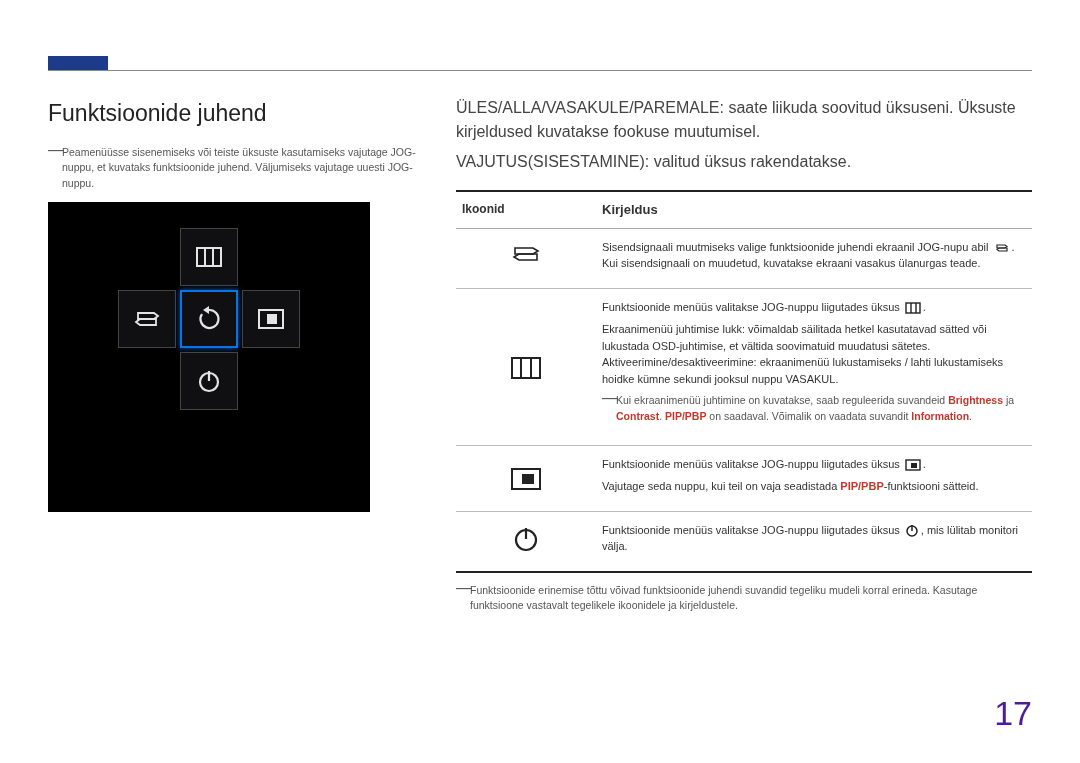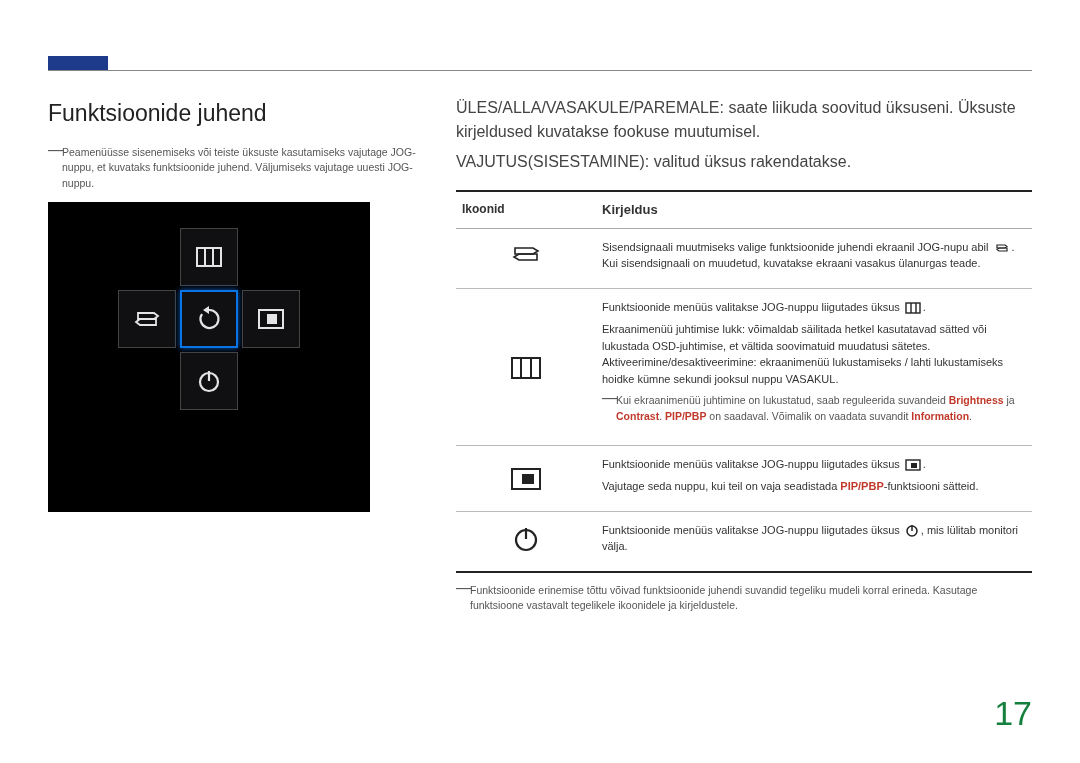--- a/index.html
+++ b/index.html
@@ -124,21 +124,21 @@
   .inline-icon { display: inline-block; vertical-align: -3px; margin: 0 2px; }
   .bold-orange { color: #c0392b; font-weight: bold; }
   .after-note { display: flex; margin-top: 10px; font-size: 10.5px; color: #555; }
   .after-note .dash { width: 14px; flex-shrink: 0; font-size: 16px; line-height: 10px; }
   .pagenum {
     position: absolute;
     right: 48px;
     bottom: 24px;
     font-size: 34px;
     font-weight: 300;
-    color: #15803d;
+    color: #4c1d95;
   }
   svg { display: block; }
 </style>
 </head>
 <body>
 
 <div class="top-accent"></div>
 <div class="top-rule"></div>
 
 <div class="left-col">
@@ -220,21 +220,21 @@
     <div class="cell-desc">
       <p><span>Funktsioonide menüüs valitakse JOG-nuppu liigutades üksus </span><span class="inline-icon"><svg width="16" height="12" viewBox="0 0 16 12">
               <rect x="1" y="1" width="14" height="10" stroke="#222" stroke-width="1.4" fill="none"></rect>
               <line x1="6" y1="1" x2="6" y2="11" stroke="#222" stroke-width="1.4"></line>
               <line x1="11" y1="1" x2="11" y2="11" stroke="#222" stroke-width="1.4"></line>
             </svg></span><span>.</span></p>
       <p>Ekraanimenüü juhtimise lukk: võimaldab säilitada hetkel kasutatavad sätted või lukustada OSD-juhtimise, et vältida soovimatuid muudatusi sätetes. Aktiveerimine/desaktiveerimine: ekraanimenüü lukustamiseks / lahti lukustamiseks hoidke kümne sekundi jooksul nuppu VASAKUL.</p>
       <div class="dash-note">
         <div class="dash">―</div>
         <div>
-          <span>Kui ekraanimenüü juhtimine on lukustatud, saab reguleerida suvandeid </span><span class="bold-orange">Brightness</span><span> ja </span><span class="bold-orange">Contrast</span><span>. </span><span class="bold-orange">PIP/PBP</span><span> on saadaval. Võimalik on vaadata suvandit </span><span class="bold-orange">Information</span><span>.</span>
+          <span>Kui ekraanimenüü juhtimine on kuvatakse, saab reguleerida suvandeid </span><span class="bold-orange">Brightness</span><span> ja </span><span class="bold-orange">Contrast</span><span>. </span><span class="bold-orange">PIP/PBP</span><span> on saadaval. Võimalik on vaadata suvandit </span><span class="bold-orange">Information</span><span>.</span>
         </div>
       </div>
     </div>
   </div>
 
   <div class="row">
     <div class="cell-icon" style="align-items:center;">
       <svg width="34" height="26" viewBox="0 0 34 26">
           <rect x="3" y="3" width="28" height="20" stroke="#222" stroke-width="2" fill="none"></rect>
           <rect x="13" y="8" width="12" height="10" fill="#222"></rect>

